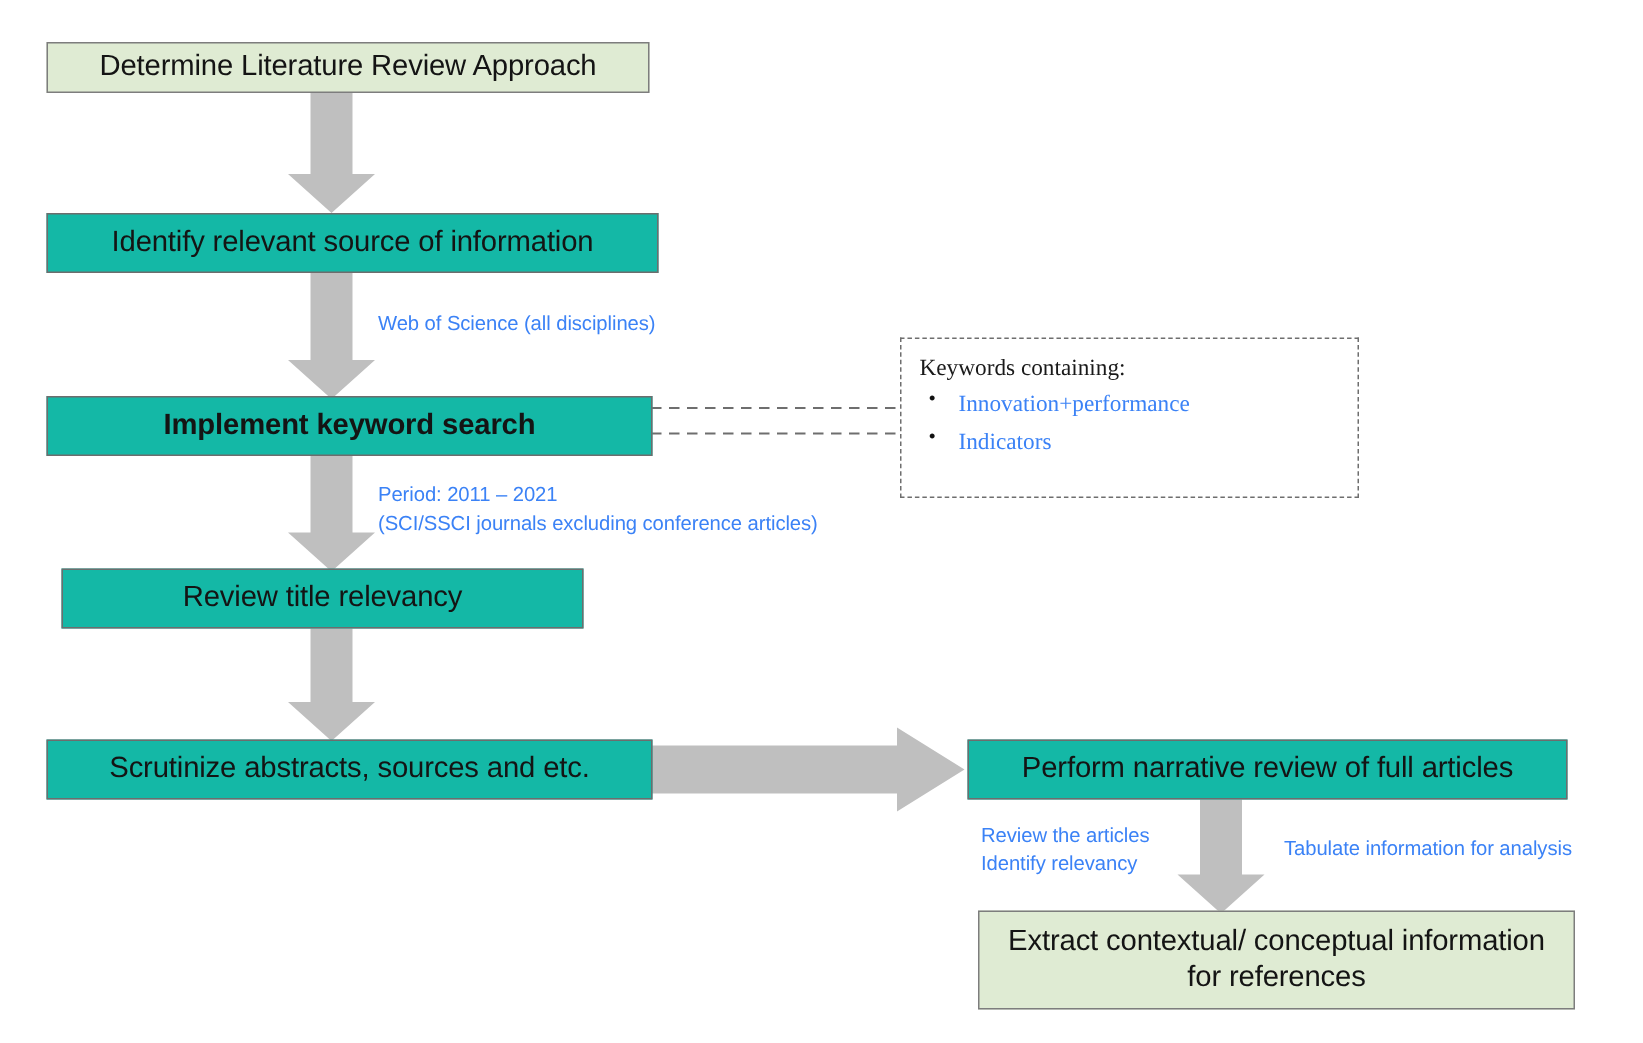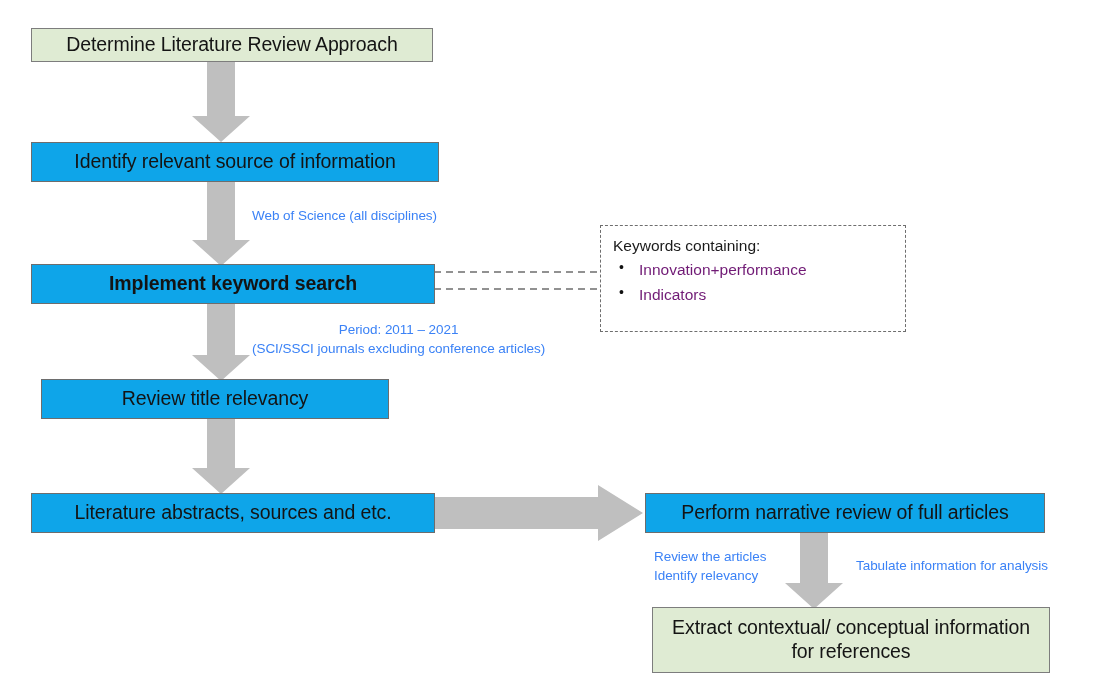--- a/index.html
+++ b/index.html
@@ -15,21 +15,21 @@
     position: relative;
     width: 1095px;
     height: 695px;
     background: #ffffff;
     overflow: hidden;
   }
   .node {
     position: absolute;
     box-sizing: border-box;
     border: 1.5px solid #6d6d6d;
-    background: #0ea5e9;
+    background: #14b8a6;
     display: flex;
     align-items: center;
     justify-content: center;
     text-align: center;
     font-size: 19.5px;
     line-height: 1.22;
     color: #141414;
     letter-spacing: -0.1px;
     padding: 2px 8px;
   }
@@ -58,21 +58,21 @@
     color: #1a1a1a;
   }
   .dashbox ul {
     margin: 0;
     padding: 0 0 0 26px;
     list-style: none;
   }
   .dashbox li {
     font-size: 15.5px;
     line-height: 1.62;
-    color: #701a75;
+    color: #3b82f6;
     position: relative;
   }
   .dashbox li::before {
     content: "\2022";
     position: absolute;
     left: -20px;
     top: -1px;
     font-size: 14px;
     color: #111;
   }
@@ -129,37 +129,37 @@
   <div class="node" style="left:31px; top:142px; width:408px; height:40px;">
     <span>Identify relevant source of information</span>
   </div>
 
   <div class="note" style="left:252px; top:207px;">Web of Science (all disciplines)</div>
 
   <div class="node" style="left:31px; top:264px; width:404px; height:40px;font-weight:bold;">
     <span>Implement keyword search</span>
   </div>
 
-  <div class="dashbox" style="left:600px; top:225px; width:306px; height:107px;">
+  <div class="dashbox" style="left:600px; top:225px; width:306px; height:107px;font-family:Liberation Serif, serif;">
     <div class="dbtitle">Keywords containing:</div>
     <ul>
       <li>Innovation+performance</li>
       <li>Indicators</li>
     </ul>
   </div>
 
-  <div class="note" style="left:252px; top:321px;text-align:center;">Period: 2011 – 2021
+  <div class="note" style="left:252px; top:321px;">Period: 2011 – 2021
 (SCI/SSCI journals excluding conference articles)</div>
 
   <div class="node" style="left:41px; top:379px; width:348px; height:40px;">
     <span>Review title relevancy</span>
   </div>
 
   <div class="node" style="left:31px; top:493px; width:404px; height:40px;">
-    <span>Literature abstracts, sources and etc.</span>
+    <span>Scrutinize abstracts, sources and etc.</span>
   </div>
 
   <div class="node" style="left:645px; top:493px; width:400px; height:40px;">
     <span>Perform narrative review of full articles</span>
   </div>
 
   <div class="note" style="left:654px; top:548px;">Review the articles
 Identify relevancy</div>
 
   <div class="note" style="left:856px; top:557px;">Tabulate information for analysis</div>

